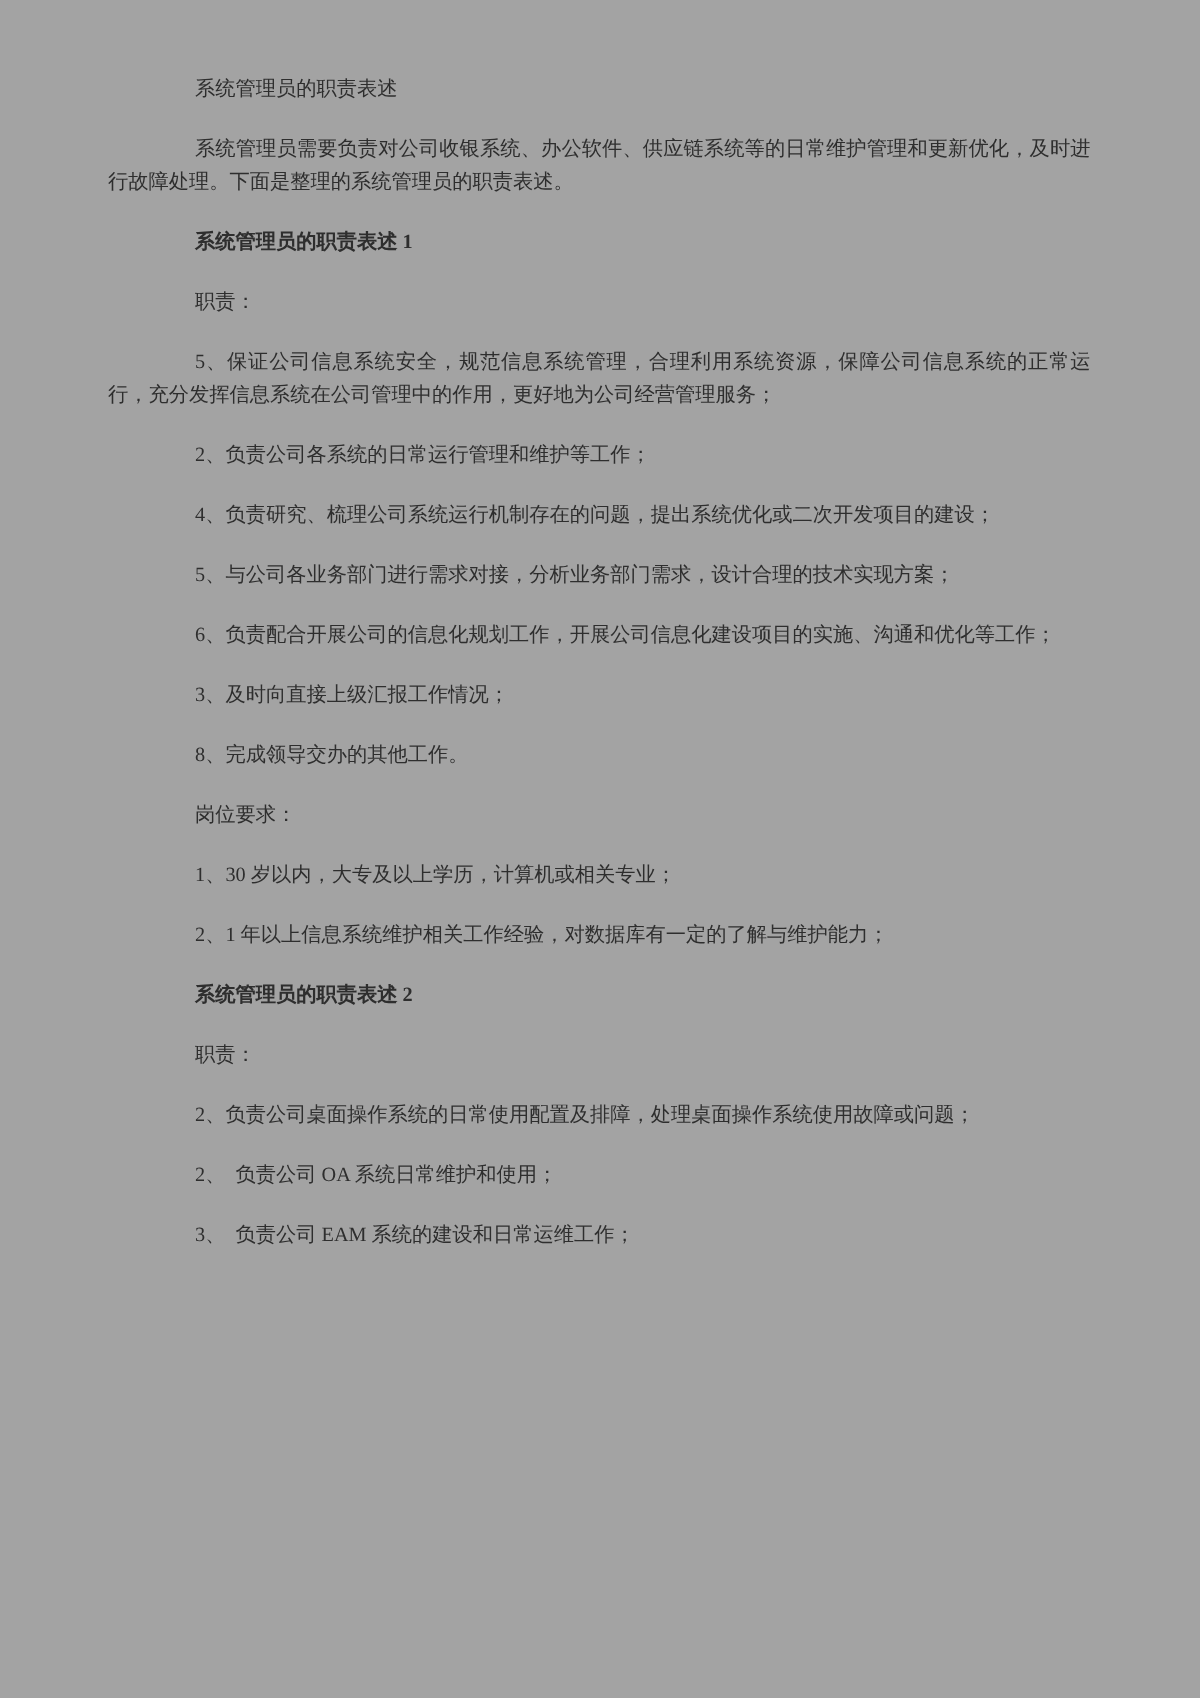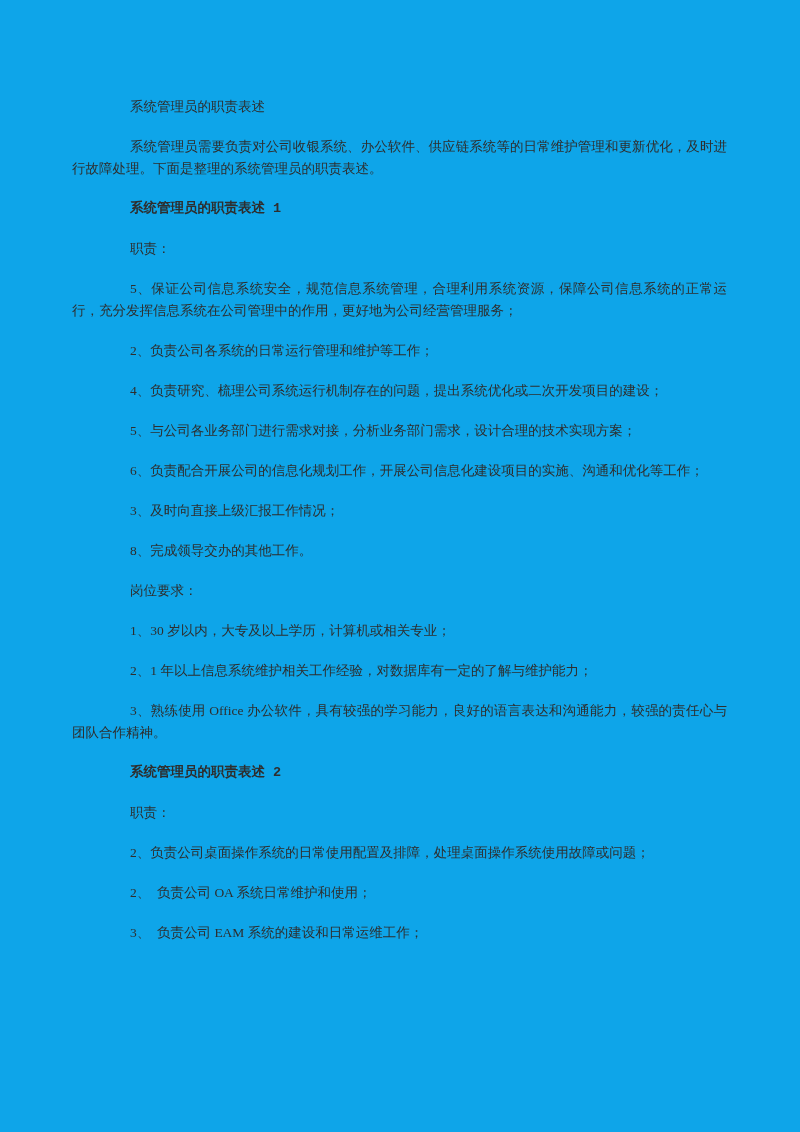--- a/index.html
+++ b/index.html
@@ -5,40 +5,39 @@
   html, body {
     margin: 0;
     padding: 0;
     background: #ffffff;
   }
   .page {
     position: relative;
     width: 800px;
     height: 1132px;
     box-sizing: border-box;
-    background: #0ea5e9;
-    padding: 96px 73px 0 72px;
+    background: #a3a3a3;
+    padding: 48px 73px 0 72px;
     overflow: hidden;
     font-family: "Liberation Serif", "DejaVu Serif", serif;
     font-size: 13.5px;
     line-height: 22px;
     color: #2e2e2e;
   }
   .page p {
     margin: 0 0 18px 0;
     text-indent: 58px;
     text-align: justify;
     white-space: pre-wrap;
   }
   .doc-title {
     text-indent: 30px;
   }
   .bold-heading {
     font-weight: bold;
-    font-family: Liberation Mono, monospace;
   }
 </style>
 </head>
 <body>
 
 <div class="page">
 
   <p class="doc-title">系统管理员的职责表述</p>
 
   <p>系统管理员需要负责对公司收银系统、办公软件、供应链系统等的日常维护管理和更新优化，及时进行故障处理。下面是整理的系统管理员的职责表述。</p>
@@ -52,21 +51,20 @@
   <p>4、负责研究、梳理公司系统运行机制存在的问题，提出系统优化或二次开发项目的建设；</p>
   <p>5、与公司各业务部门进行需求对接，分析业务部门需求，设计合理的技术实现方案；</p>
   <p>6、负责配合开展公司的信息化规划工作，开展公司信息化建设项目的实施、沟通和优化等工作；</p>
   <p>3、及时向直接上级汇报工作情况；</p>
   <p>8、完成领导交办的其他工作。</p>
 
   <p>岗位要求：</p>
 
   <p>1、30 岁以内，大专及以上学历，计算机或相关专业；</p>
   <p>2、1 年以上信息系统维护相关工作经验，对数据库有一定的了解与维护能力；</p>
-  <p>3、熟练使用 Office 办公软件，具有较强的学习能力，良好的语言表达和沟通能力，较强的责任心与团队合作精神。</p>
 
   <p class="bold-heading">系统管理员的职责表述 2</p>
 
   <p>职责：</p>
 
   <p>2、负责公司桌面操作系统的日常使用配置及排障，处理桌面操作系统使用故障或问题；</p>
   <p>2、  负责公司 OA 系统日常维护和使用；</p>
   <p>3、  负责公司 EAM 系统的建设和日常运维工作；</p>
 
 </div>

